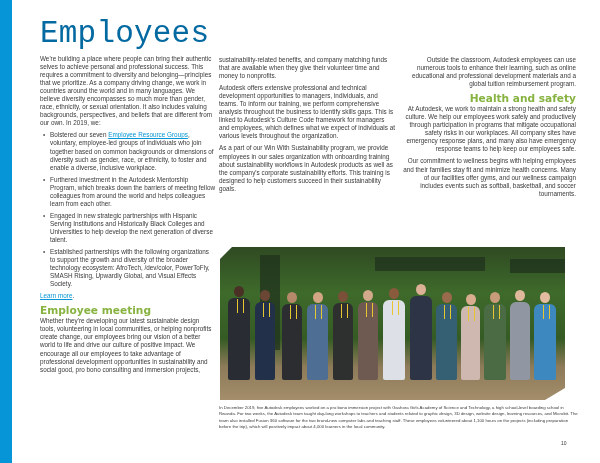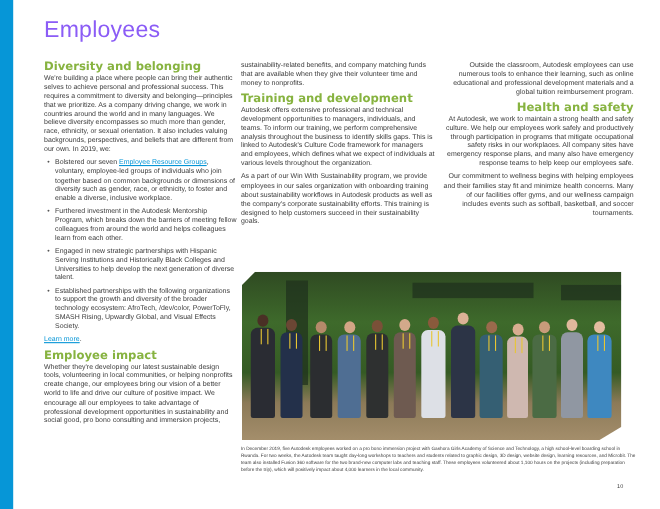--- a/index.html
+++ b/index.html
@@ -5,22 +5,22 @@
   html, body { margin: 0; padding: 0; }
   body {
     width: 600px; height: 463px; position: relative; overflow: hidden;
     background: #ffffff;
     font-family: "Liberation Sans", "DejaVu Sans", sans-serif;
     color: #3a3a3a;
   }
   .left-stripe { position: absolute; left: 0; top: 0; width: 12px; height: 463px; background: #0696d7; }
   .page-title {
     position: absolute; left: 40px; top: 16px; margin: 0;
-    font-size: 21px; font-weight: 400; color: #8b5cf6; letter-spacing: 0.2px;
-    font-family: Liberation Sans, sans-serif;
+    font-size: 31px; font-weight: 400; color: #0369a1; letter-spacing: 0.2px;
+    font-family: Liberation Mono, monospace;
   }
   .col { position: absolute; font-size: 6.35px; line-height: 8.05px; }
   .col-1 { left: 40px; top: 55px; width: 176px; }
   .col-2 { left: 219px; top: 56px; width: 176px; }
   .col-3 { left: 400px; top: 56px; width: 176px; text-align: right; }
   h2 {
     margin: 0; color: #87b340; font-weight: 700; font-size: 10.6px; line-height: 13px;
     font-family: "DejaVu Sans", sans-serif;
   }
   p { margin: 0 0 4px 0; }
@@ -45,36 +45,34 @@
   .page-number { position: absolute; left: 561px; top: 440px; font-size: 5px; color: #3a3a3a; }
 </style>
 </head>
 <body>
 
 <div class="left-stripe"></div>
 
 <h1 class="page-title">Employees</h1>
 
 <div class="col col-1">
-  <h2>Diversity and belonging</h2>
   <p>We're building a place where people can bring their authentic selves to achieve personal and professional success. This requires a commitment to diversity and belonging—principles that we prioritize. As a company driving change, we work in countries around the world and in many languages. We believe diversity encompasses so much more than gender, race, ethnicity, or sexual orientation. It also includes valuing backgrounds, perspectives, and beliefs that are different from our own. In 2019, we:</p>
   <ul>
     <li><span>Bolstered our seven </span><a class="link">Employee Resource Groups</a><span>, voluntary, employee-led groups of individuals who join together based on common backgrounds or dimensions of diversity such as gender, race, or ethnicity, to foster and enable a diverse, inclusive workplace.</span></li>
     <li>Furthered investment in the Autodesk Mentorship Program, which breaks down the barriers of meeting fellow colleagues from around the world and helps colleagues learn from each other.</li>
     <li>Engaged in new strategic partnerships with Hispanic Serving Institutions and Historically Black Colleges and Universities to help develop the next generation of diverse talent.</li>
     <li>Established partnerships with the following organizations to support the growth and diversity of the broader technology ecosystem: AfroTech, /dev/color, PowerToFly, SMASH Rising, Upwardly Global, and Visual Effects Society.</li>
   </ul>
   <p><a class="link">Learn more</a><span>.</span></p>
-  <h2>Employee impact</h2>
+  <h2>Employee meeting</h2>
   <p>Whether they're developing our latest sustainable design tools, volunteering in local communities, or helping nonprofits create change, our employees bring our vision of a better world to life and drive our culture of positive impact. We encourage all our employees to take advantage of professional development opportunities in sustainability and social good, pro bono consulting and immersion projects,</p>
 </div>
 
 <div class="col col-2">
   <p>sustainability-related benefits, and company matching funds that are available when they give their volunteer time and money to nonprofits.</p>
-  <h2>Training and development</h2>
   <p>Autodesk offers extensive professional and technical development opportunities to managers, individuals, and teams. To inform our training, we perform comprehensive analysis throughout the business to identify skills gaps. This is linked to Autodesk's Culture Code framework for managers and employees, which defines what we expect of individuals at various levels throughout the organization.</p>
   <p>As a part of our Win With Sustainability program, we provide employees in our sales organization with onboarding training about sustainability workflows in Autodesk products as well as the company's corporate sustainability efforts. This training is designed to help customers succeed in their sustainability goals.</p>
 </div>
 
 <div class="col col-3">
   <p>Outside the classroom, Autodesk employees can use numerous tools to enhance their learning, such as online educational and professional development materials and a global tuition reimbursement program.</p>
   <h2>Health and safety</h2>
   <p>At Autodesk, we work to maintain a strong health and safety culture. We help our employees work safely and productively through participation in programs that mitigate occupational safety risks in our workplaces. All company sites have emergency response plans, and many also have emergency response teams to help keep our employees safe.</p>
   <p>Our commitment to wellness begins with helping employees and their families stay fit and minimize health concerns. Many of our facilities offer gyms, and our wellness campaign includes events such as softball, basketball, and soccer tournaments.</p>
 </div>

